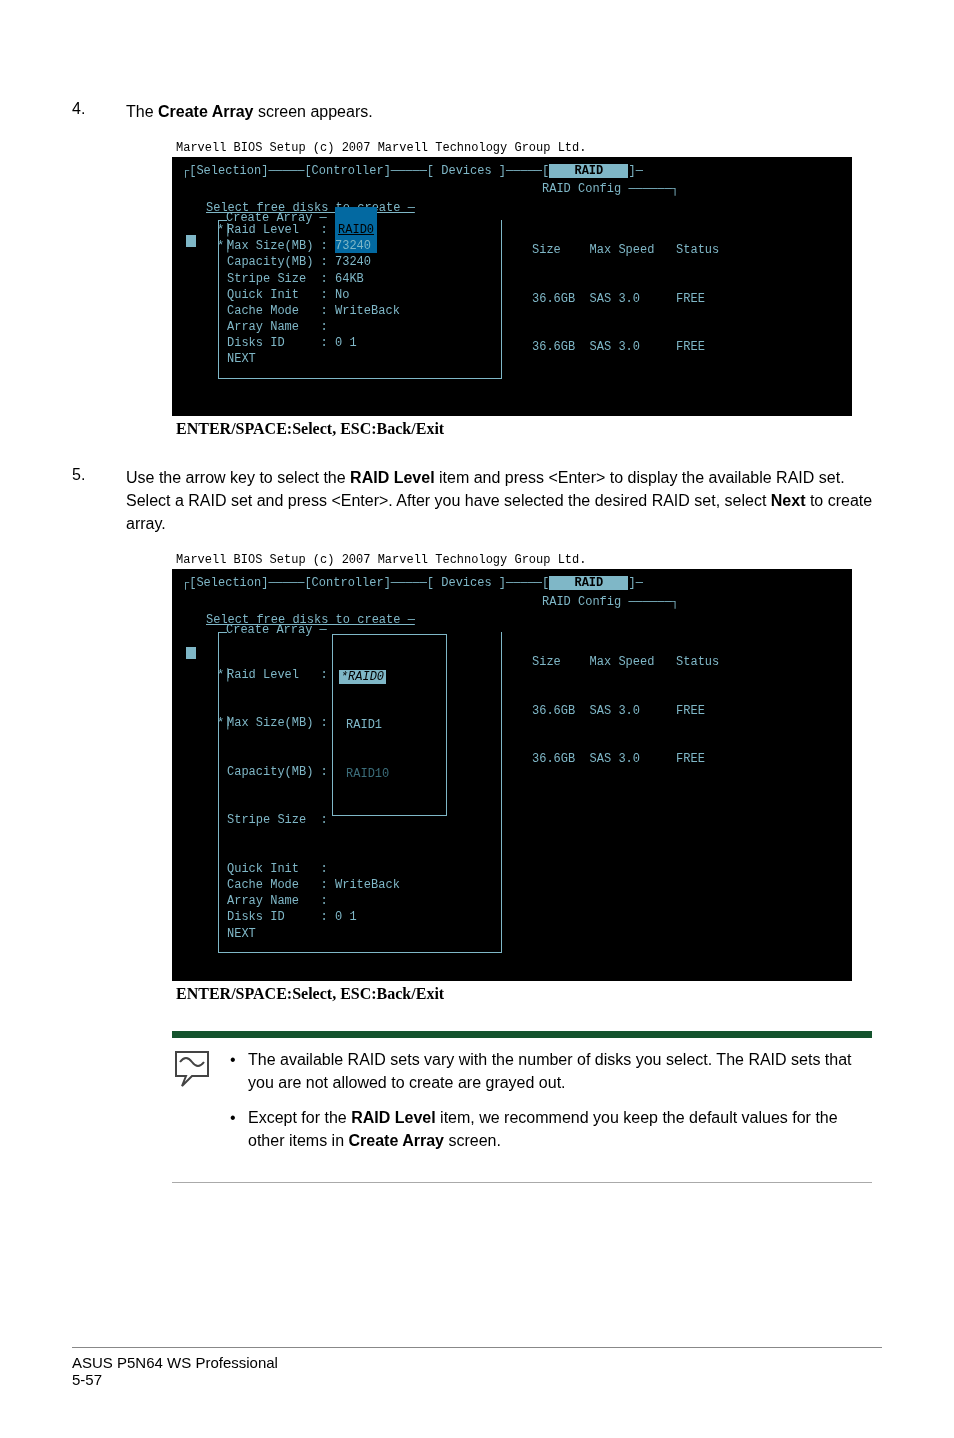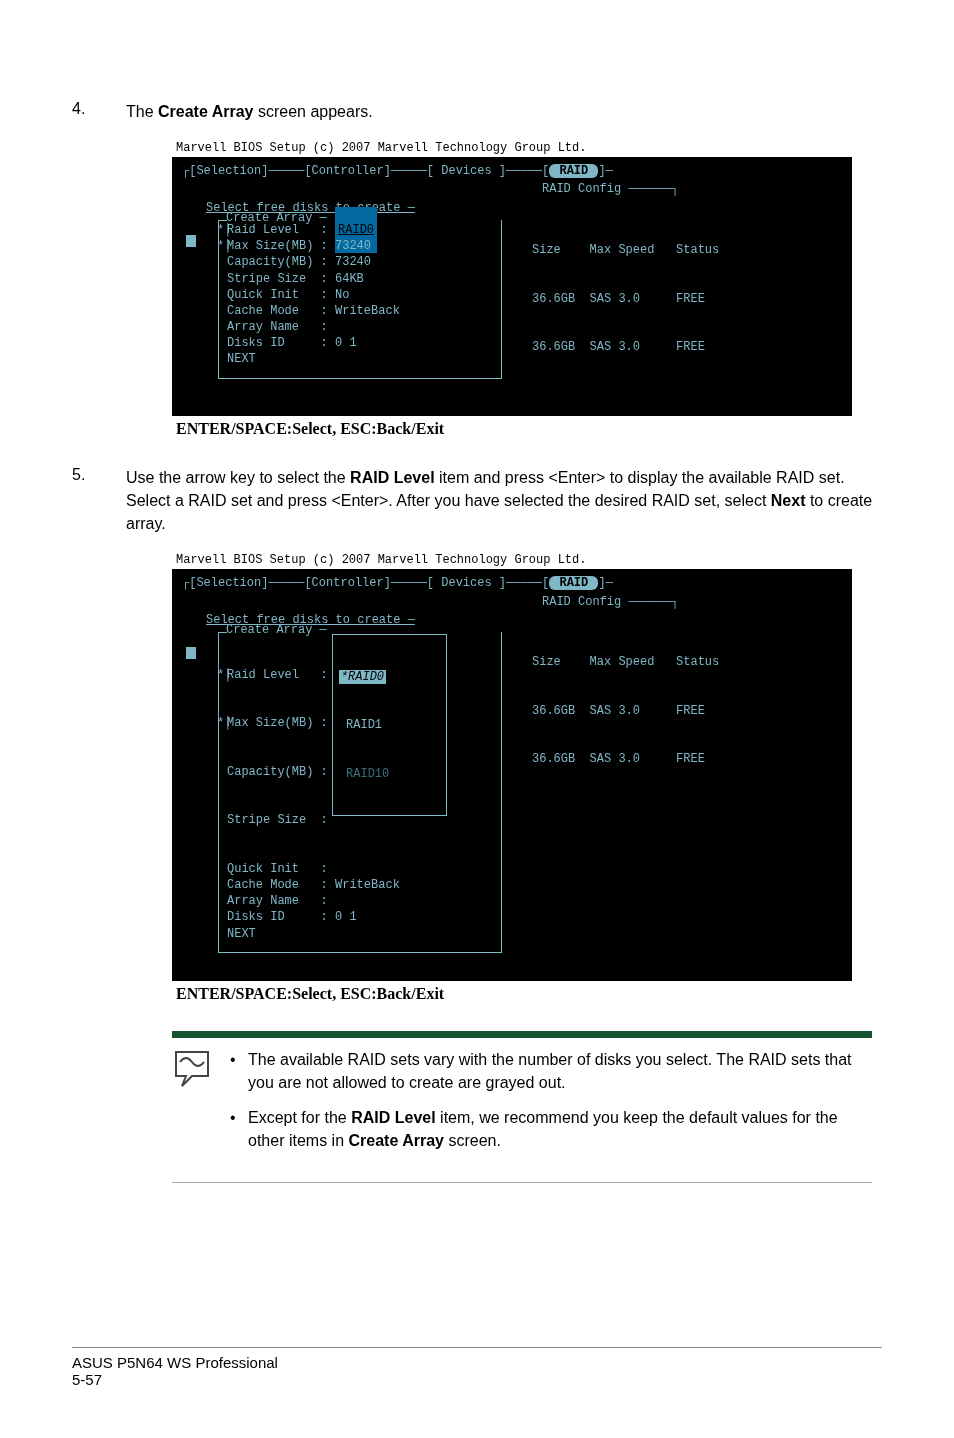--- a/index.html
+++ b/index.html
@@ -50,22 +50,21 @@
     font-family: Liberation Serif, serif;
     font-weight: bold;
     font-size: 16px;
     padding: 4px 4px 0 4px;
   }
   .tabrow { color:#7fb7c7; }
   .tab-active {
     background: #7fb7c7;
     color: #000;
     font-weight: bold;
-    padding: 0 3px;
-    border-radius: 6px;
+    padding: 0 18px;
   }
   .raid-config { padding-left: 360px; margin-top: 2px; }
   .sel-free { margin-top: 2px; padding-left: 24px; text-decoration: underline; }
   .columns { display:flex; margin-top: -6px; }
   .left-panel {
     width: 320px;
     padding-left: 16px;
   }
   .create-hdr { padding-left: 28px; }
   .ca-box {

